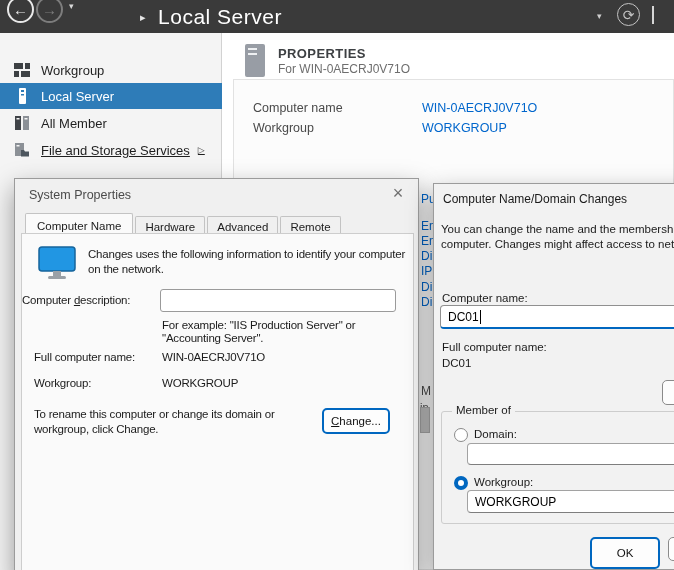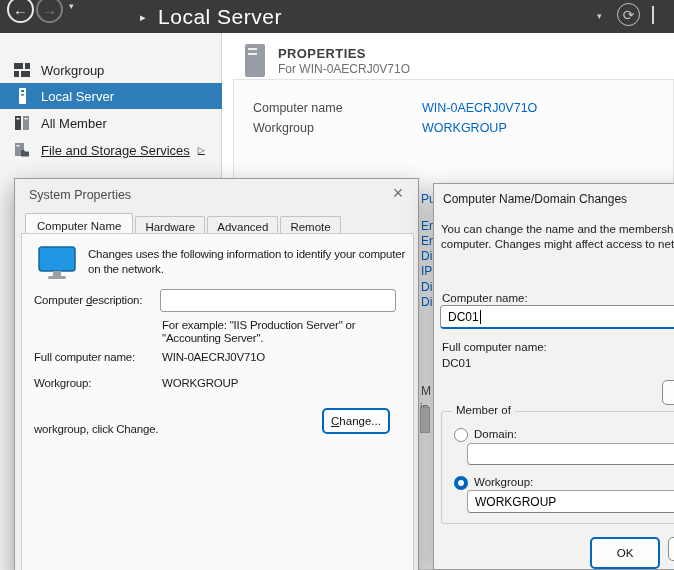--- a/index.html
+++ b/index.html
@@ -204,33 +204,34 @@
     </div>
     <div class="sp-page">
       <svg style="position:absolute; left:16px; top:12px;" width="38" height="34" viewBox="0 0 38 34">
         <rect x="1" y="1" width="36" height="24" rx="3" fill="#2196e3" stroke="#16649c" stroke-width="1.5"></rect>
         <rect x="15" y="25" width="8" height="5" fill="#9aa0a6"></rect>
         <rect x="10" y="30" width="18" height="3" rx="1.5" fill="#9aa0a6"></rect>
       </svg>
       <span class="sp-text" style="left:66px; top:14px;">Changes uses the following information to identify your computer</span>
       <span class="sp-text" style="left:66px; top:29px;">on the network.</span>
 
-      <span class="sp-text" style="left:12px; top:60px;"><span>Computer </span><span class="key">d</span><span>escription:</span></span>
+      <span class="sp-text" style="left:0; top:60px;"><span>Computer </span><span class="key">d</span><span>escription:</span></span>
       <div class="sp-input">
         <span></span>
       </div>
       <span class="sp-text" style="left:140px; top:85px;">For example: "IIS Production Server" or</span>
       <span class="sp-text" style="left:140px; top:98px;">"Accounting Server".</span>
 
       <span class="sp-text" style="left:12px; top:117px;">Full computer name:</span>
       <span class="sp-text" style="left:140px; top:117px;">WIN-0AECRJ0V71O</span>
 
       <span class="sp-text" style="left:12px; top:143px;">Workgroup:</span>
       <span class="sp-text" style="left:140px; top:143px;">WORKGROUP</span>
 
+      <span class="sp-text" style="left:12px; top:174px;">To rename this computer or change its domain or</span>
       <span class="sp-text" style="left:12px; top:189px;">workgroup, click Change.</span>
       <div class="btn sp-change">
         <span><span class="key">C</span><span>hange...</span></span>
       </div>
     </div>
   </div>
 
   <div class="abs dialog cndc">
     <span class="cn-title">Computer Name/Domain Changes</span>
     <span class="cn-text" style="left:7px; top:39px;">You can change the name and the membership o</span>

